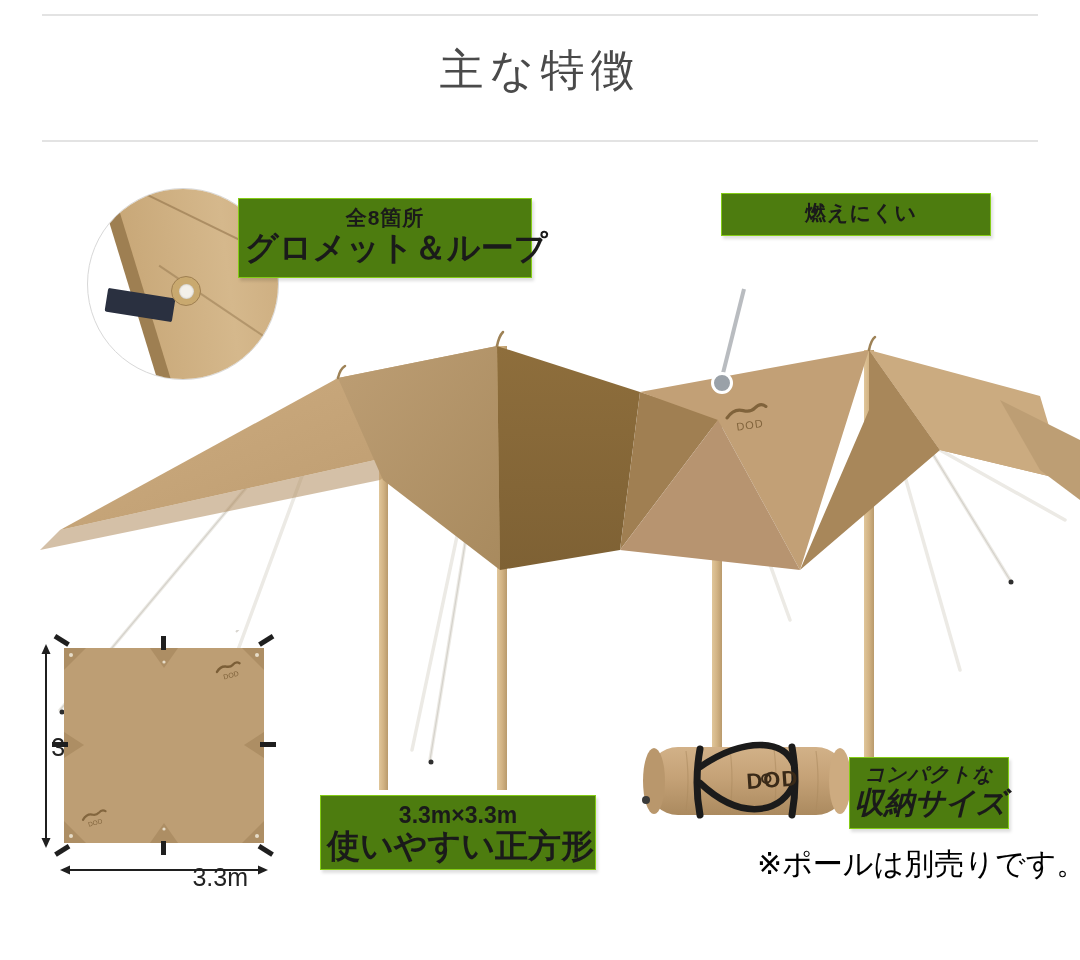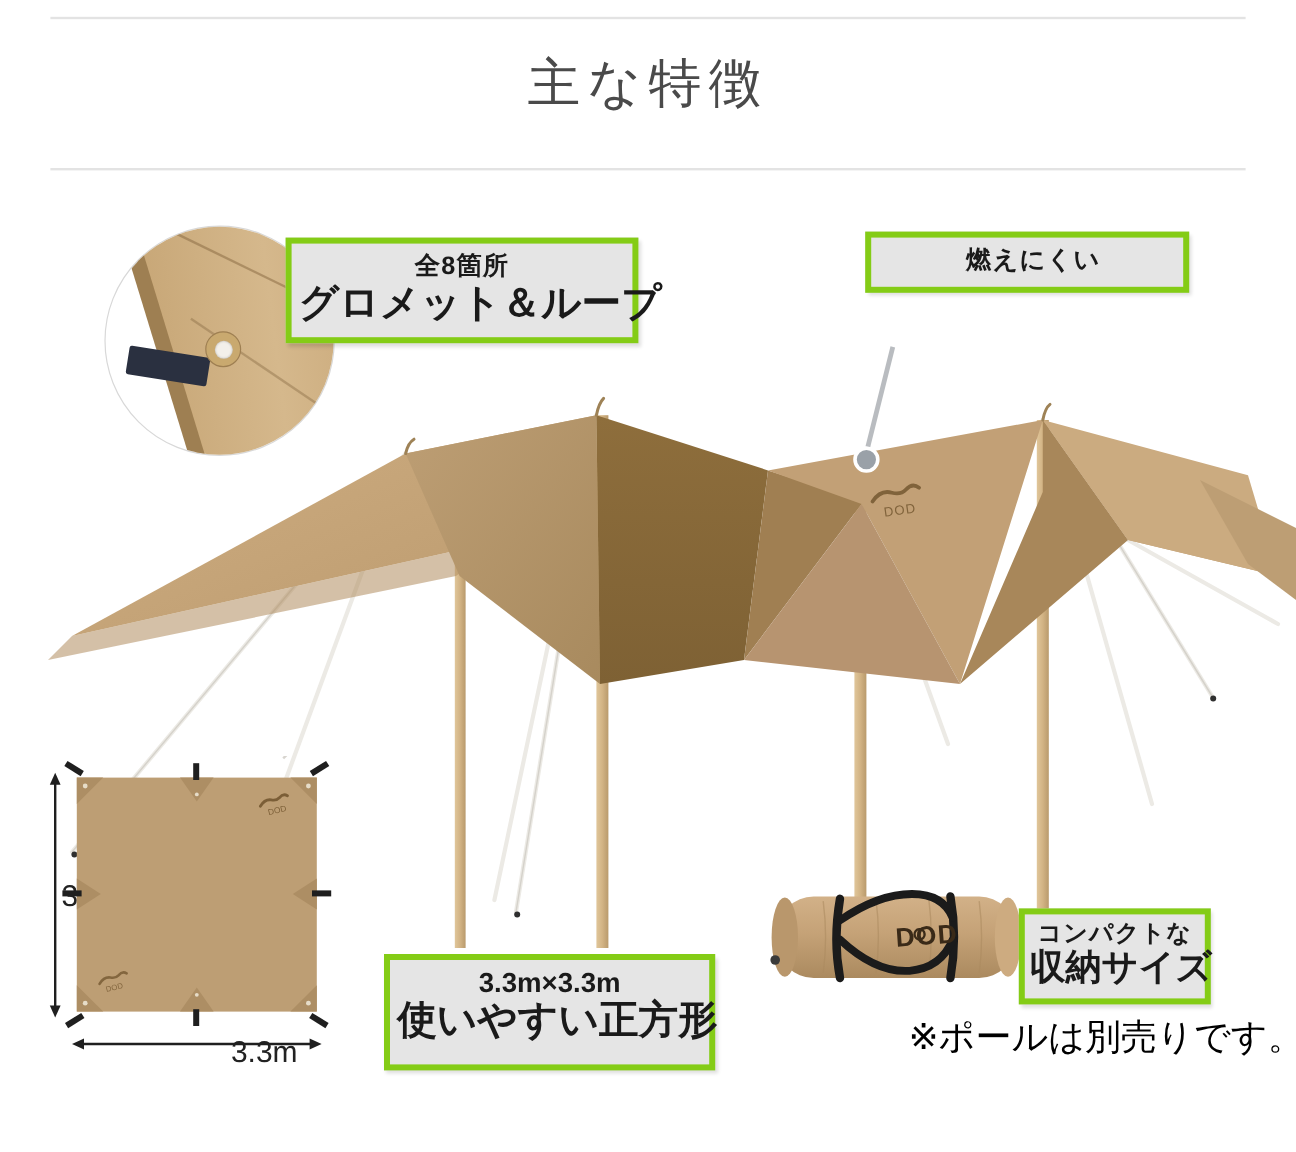--- a/index.html
+++ b/index.html
@@ -40,22 +40,22 @@
     font-size: 44px;
     letter-spacing: 6px;
     color: #4a4a4a;
     font-weight: 400;
     line-height: 1.2;
   }
 
   
   .callout {
     position: absolute;
-    background: #e5e5e5;
-    border: 5px solid #84cc16;
+    background: #4d7c0f;
+    border: 1px solid #84cc16;
     box-shadow: 2px 3px 3px rgba(0,0,0,0.13);
     box-sizing: border-box;
     text-align: center;
     color: #1a1a1a;
     z-index: 40;
   }
   .callout .small {
     display: block;
     font-size: 21px;
     font-weight: 600;
@@ -84,30 +84,31 @@
     top: 193px;
     width: 270px;
     padding: 7px 6px 10px 16px;
   }
   #callout-fabric .big { font-size: 32px; }
 
   #callout-square {
     left: 320px;
     top: 795px;
     width: 276px;
-    padding: 6px 6px 18px 6px;
+    padding: 6px 6px 4px 6px;
   }
   #callout-square .small { font-size: 23px; letter-spacing: 0px;}
   #callout-square .big { font-size: 33px; }
 
   #callout-storage {
     left: 849px;
     top: 757px;
     width: 160px;
     padding: 5px 4px 8px 4px;
+    font-style: italic;
   }
   #callout-storage .small { font-size: 20px; }
   #callout-storage .big { font-size: 30px; }
 
   
   .note {
     position: absolute;
     left: 757px;
     top: 844px;
     font-size: 30px;

